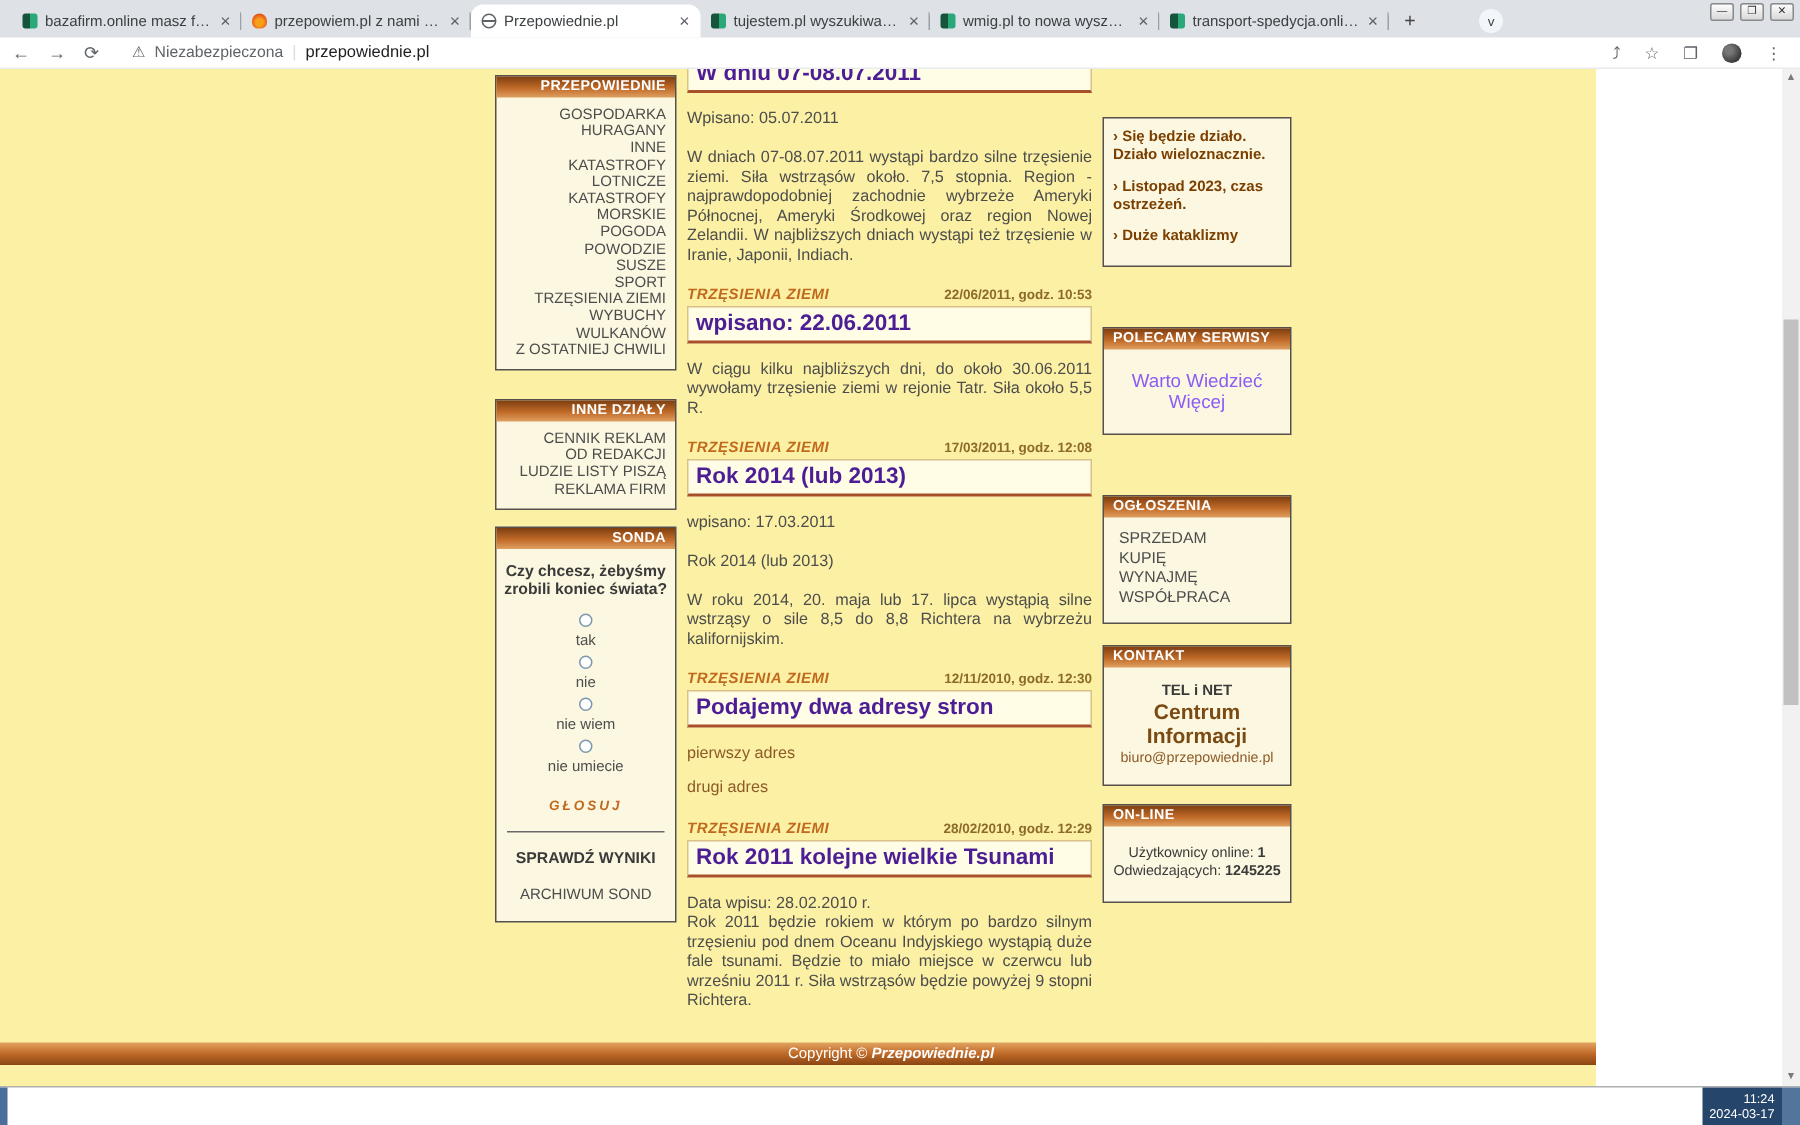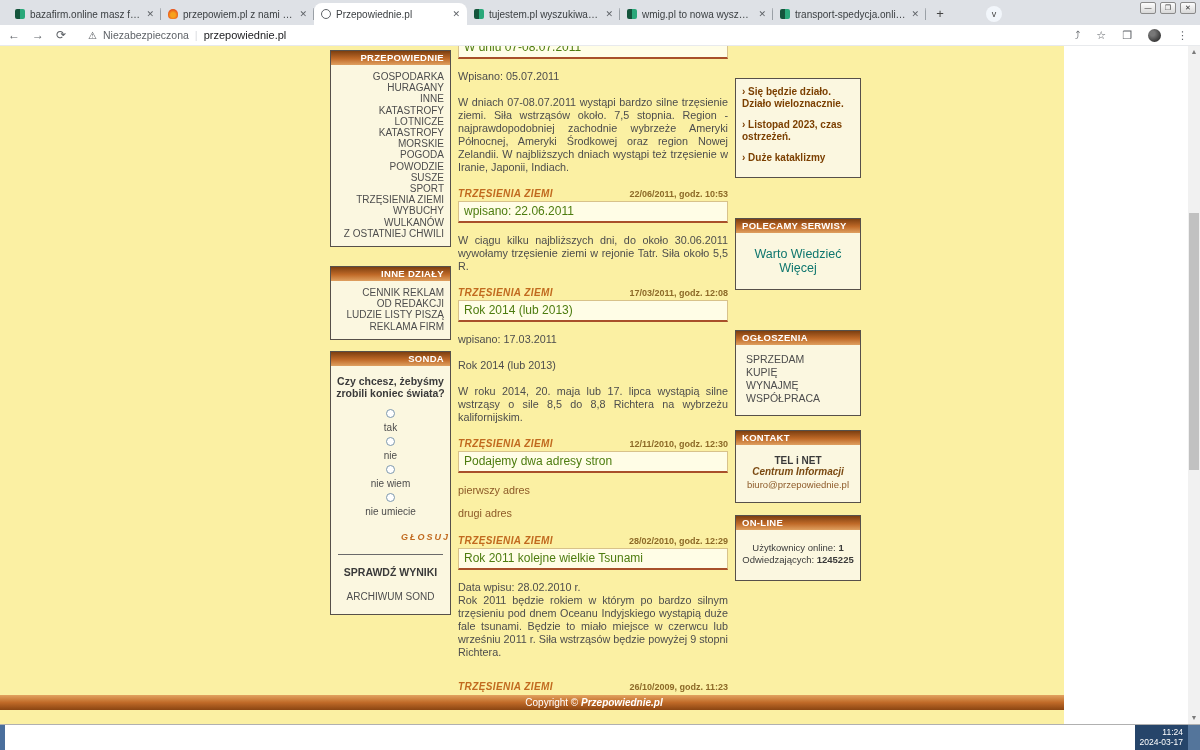--- a/index.html
+++ b/index.html
@@ -44,45 +44,45 @@
   .col-right { position:absolute; left:735px; top:-8px; width:126px; }
 
   .menu-items { padding:6px 6px 7px; text-align:right; }
   .menu-link { display:block; font-size:10px; line-height:11.2px; color:#4d4d4d; text-decoration:none; }
 
   
   .poll-q { font-weight:bold; text-align:center; color:#3a3a3a; font-size:10.5px; line-height:12px; margin:9px 4px 10px; }
   .poll-row { display:flex; align-items:center; justify-content:center; gap:4px; margin:4px 0;flex-direction:column; }
   .radio { width:9px; height:9px; border:1px solid #7d98ad; border-radius:50%; background:#fff; flex:0 0 auto; }
   .poll-opt-label { font-size:10px; color:#4d4d4d; }
-  .vote-link { display:block; text-align:right; color:#c16a1f; font-weight:bold; font-style:italic; letter-spacing:2px; font-size:9px; margin:15px 0 12px; }
+  .vote-link { display:block; text-align:center; color:#c16a1f; font-weight:bold; font-style:italic; letter-spacing:2px; font-size:9px; margin:15px 0 12px; }
   .poll-hr { border:none; border-top:1px solid #6a6a6a; margin:0 7px; }
   .results-link { display:block; text-align:center; font-weight:bold; font-size:10.5px; color:#3a3a3a; margin:11px 0; }
   .archive-link { display:block; text-align:center; font-size:10px; color:#4d4d4d; margin:13px 0 12px; }
 
   
   .art-head { display:flex; justify-content:space-between; align-items:baseline; margin-top:14px; }
   .art-cat { color:#c16a1f; font-weight:bold; font-style:italic; font-size:10px; letter-spacing:0.4px; }
   .art-date { color:#8d6a28; font-weight:bold; font-size:9px; }
-  .art-title { background:#fffde6; border:1px solid #d8c28a; border-bottom:2px solid #a8502a; padding:2px 5px 3px; font-weight:normal; font-size:12px; color:#4d7c0f; margin-top:2px; }
+  .art-title { background:#fffde6; border:1px solid #d8c28a; border-bottom:2px solid #a8502a; padding:2px 5px 3px; font-weight:bold; font-size:15px; color:#4c1d95; margin-top:2px; }
   .art-title.partial { margin-top:-9px; }
   .art-body { color:#4d4d4d; font-size:10.8px; line-height:13px; text-align:justify; margin:11px 0; white-space:pre-line; }
   .art-link { display:block; color:#8d5a28; font-size:10.8px; margin:11px 0; }
 
   
   .news-box { padding:7px 6px 4px; }
   .news-item { display:block; color:#7b3f00; font-weight:bold; font-size:10px; line-height:12px; margin-bottom:9px; }
   .mb14 { margin-bottom:14px;margin-top:40px; }
   .mb12 { margin-bottom:12px; }
-  .rec-content { display:block; text-align:center; font-size:12.5px; color:#0f766e; padding:14px 2px; }
+  .rec-content { display:block; text-align:center; font-size:12.5px; color:#8b5cf6; padding:14px 2px; }
   .ads-items { padding:8px 6px 10px 10px; text-align:left; }
   .ads-link { display:block; font-size:10.5px; line-height:13px; color:#4d4d4d; }
   .contact-body { text-align:center; padding:10px 2px 12px; }
   .contact-l1 { font-weight:bold; font-size:10px; color:#3a3a3a; }
-  .contact-l2 { font-weight:bold; font-size:10px; color:#7b4a12;font-style:italic; }
+  .contact-l2 { font-weight:bold; font-size:14px; color:#7b4a12; }
   .contact-email { display:block; font-size:9.5px; color:#8d5a28; margin-top:2px; }
   .online-body { text-align:center; padding:12px 2px 14px; font-size:9.5px; color:#3a3a3a; line-height:12px; }
 
   .site-footer { position:absolute; left:0; top:649px; width:1188px; height:15px; background:linear-gradient(180deg,#e2a360,#c06a28 50%,#8a4512); text-align:center; color:#fff; font-size:10px; line-height:15px; }
   .site-footer b { font-style:italic; }
 
   
   .scrollbar { position:absolute; top:46px; right:0; width:12px; height:678px; background:#f1f1f1; }
   .sb-arrow { position:absolute; left:0; width:12px; height:12px; color:#7a7a7a; font-size:7px; text-align:center; line-height:12px; }
   .sb-thumb { position:absolute; left:1px; top:167px; width:10px; height:257px; background:#c1c1c1; }

